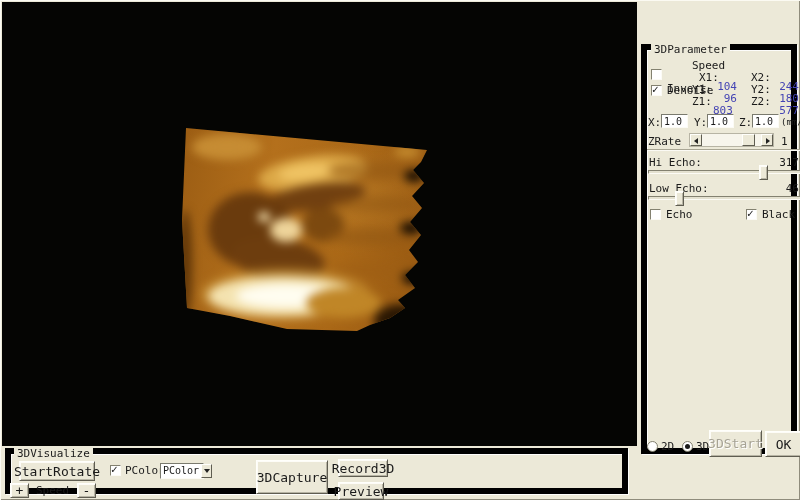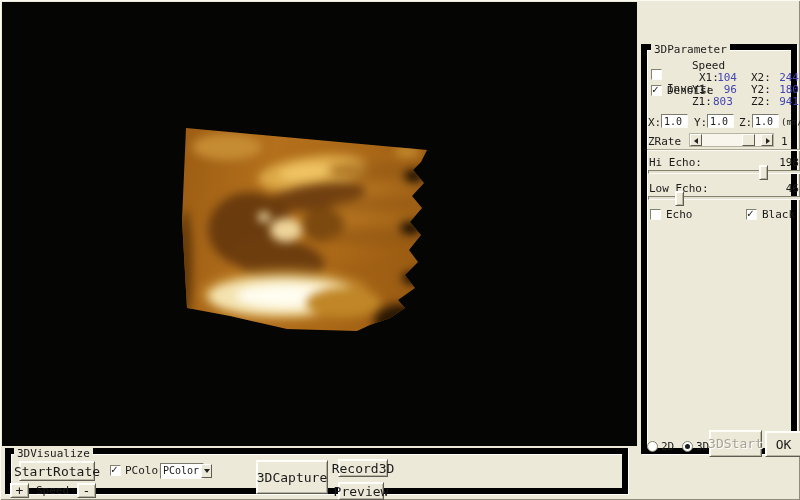--- a/index.html
+++ b/index.html
@@ -49,21 +49,21 @@
   .radio { position:absolute; width:11px; height:11px; border-radius:50%; background:#fff;
            border:1px solid #838170; box-shadow: inset -1px -1px 0 #fcfbf5; cursor:pointer; }
   .radio.checked::after { content:""; position:absolute; left:2px; top:2px; width:5px; height:5px;
            border-radius:50%; background:#1a1a1a; }
 
   .field { position:absolute; background:#fff; border-top:1px solid #7a7a6e; border-left:1px solid #7a7a6e;
            border-bottom:1px solid #fcfbf5; border-right:1px solid #fcfbf5;
            font-family:inherit; font-size:10px; padding:0 2px; color:#1a1a1a; }
   input.field { outline:none; }
 
-  .zone-val { color:#4444b4; }
+  .zone-val { color:#4444b4;margin-top:9px; }
 
   
   .track { position:absolute; height:4px;
            border-top:1px solid #838170; border-left:1px solid #838170;
            border-bottom:1px solid #fcfbf5; border-right:1px solid #fcfbf5; background:#e4e1d0; }
   .thumb { position:absolute; top:-6px; width:9px; height:15px; background:#ece9d8;
            border-top:1px solid #fffffb; border-left:1px solid #fffffb;
            border-right:1px solid #5f5d51; border-bottom:1px solid #5f5d51;
            box-shadow: inset 1px 1px 0 #fdfcf7, inset -1px -1px 0 #b7b4a4; cursor:pointer; }
 
@@ -149,21 +149,21 @@
     <span class="label zone-val" style="left:126px; top:21px; width:26px; text-align:right;">244</span>
 
     <span class="label" style="left:45px; top:33px;">Y1:</span>
     <span class="label zone-val" style="left:66px; top:33px; width:24px; text-align:right;">96</span>
     <span class="label" style="left:104px; top:33px;">Y2:</span>
     <span class="label zone-val" style="left:126px; top:33px; width:26px; text-align:right;">180</span>
 
     <span class="label" style="left:45px; top:45px;">Z1:</span>
     <span class="label zone-val" style="left:66px; top:45px; width:24px; text-align:left;">803</span>
     <span class="label" style="left:104px; top:45px;">Z2:</span>
-    <span class="label zone-val" style="left:126px; top:45px; width:26px; text-align:right;">941</span>
+    <span class="label zone-val" style="left:126px; top:45px; width:26px; text-align:right;">577</span>
 
     <span class="label" style="left:1px; top:66px;">X:</span>
     <input class="field" style="left: 14px; top: 64px; width: 27px; height: 14px;" value="1.0">
     <span class="label" style="left:47px; top:66px;">Y:</span>
     <input class="field" style="left: 60px; top: 64px; width: 27px; height: 14px;" value="1.0">
     <span class="label" style="left:92px; top:66px;">Z:</span>
     <input class="field" style="left: 105px; top: 64px; width: 27px; height: 14px;" value="1.0">
     <span class="label small" style="left:134px; top:67px;">(mm/p)</span>
 
     <span class="label" style="left:1px; top:85px;">ZRate</span>
@@ -177,21 +177,21 @@
       <div class="sb-btn">
           <span class="tri tri-right"></span>
         </div>
     </div>
     <span class="label" style="left:134px; top:85px;">1</span>
 
     <div style="position:absolute; left:0; top:99px; width:154px; height:2px;
                 border-top:1px solid #a9a694; border-bottom:1px solid #fbfaf4;"></div>
 
     <span class="label" style="left:2px; top:106px;">Hi Echo:</span>
-    <span class="label" style="left:118px; top:106px; width:34px; text-align:right;">198</span>
+    <span class="label" style="left:118px; top:106px; width:34px; text-align:right;">317</span>
     <div class="track" style="left:1px; top:120px; width:153px;">
       <div class="thumb" style="left: 110px;"></div>
     </div>
 
     <span class="label" style="left:2px; top:132px;">Low Echo:</span>
     <span class="label" style="left:118px; top:132px; width:34px; text-align:right;">46</span>
     <div class="track" style="left:1px; top:146px; width:153px;">
       <div class="thumb" style="left: 26px;"></div>
     </div>
 

